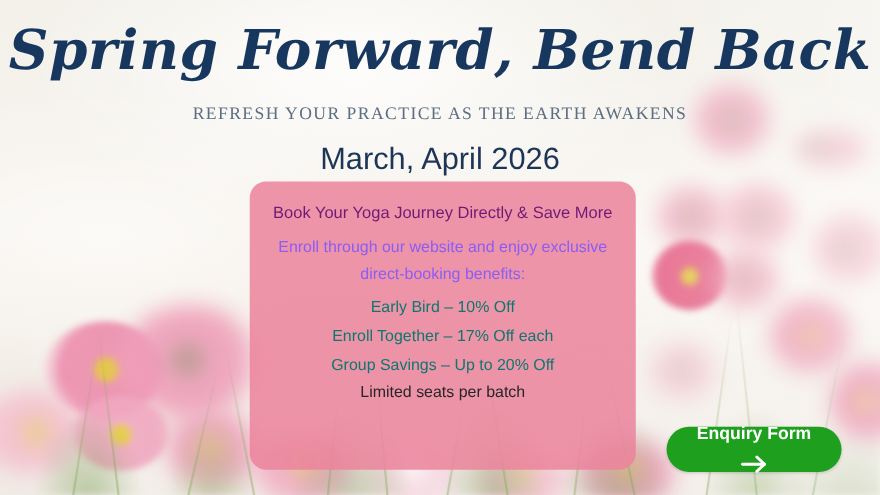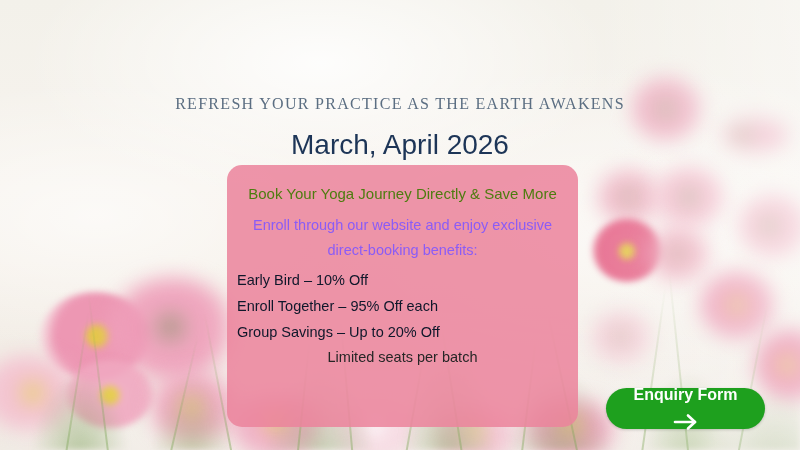--- a/index.html
+++ b/index.html
@@ -125,21 +125,21 @@
     padding:12px 10px 8px;
     display:flex;
     flex-direction:column;
     align-items:center;
     justify-content:flex-start;
   }
 
   .offer-heading{
     font-size:15px;
     line-height:21px;
-    color:#4d7c0f;
+    color:#701a75;
     text-align:center;
     margin-top:6px;
     white-space:nowrap;
   }
 
   .offer-intro{
     font-size:14.5px;
     line-height:25px;
     color:#8b5cf6;
     text-align:center;
@@ -148,21 +148,22 @@
   }
 
   .offer-list{
     list-style:none;
     margin-top:4px;
     width:100%;
   }
   .offer-list li{
     font-size:14.5px;
     line-height:26px;
-    color:#0f172a;
+    color:#0f766e;
+    text-align:center;
     white-space:nowrap;
   }
 
   .offer-note{
     font-size:14.5px;
     line-height:25px;
     color:#262626;
     text-align:center;
     margin-top:3px;
     white-space:nowrap;
@@ -236,34 +237,35 @@
     <div class="stem" style="left:462px; transform:rotate(-9deg); height:132px;"></div>
     <div class="stem" style="left:520px; transform:rotate(7deg);  height:118px;"></div>
     <div class="stem" style="left:578px; transform:rotate(-12deg); height:148px;"></div>
     <div class="stem" style="left:640px; transform:rotate(8deg);  height:176px;"></div>
     <div class="stem" style="left:688px; transform:rotate(-6deg); height:190px;"></div>
     <div class="stem" style="left:736px; transform:rotate(11deg); height:160px;"></div>
   </div>
 
   <div class="vignette-right"></div>
 
+  <div class="title">Spring Forward, Bend Back</div>
 
   <div class="subtitle">REFRESH YOUR PRACTICE AS THE EARTH AWAKENS</div>
 
   <div class="dateline">March, April 2026</div>
 
   <div class="offer-card">
 
     <div class="offer-heading">Book Your Yoga Journey Directly &amp; Save More</div>
 
     <div class="offer-intro">Enroll through our website and enjoy exclusive direct-booking benefits:</div>
 
     <ul class="offer-list">
       <li>Early Bird – 10% Off</li>
-      <li>Enroll Together – 95% Off each</li>
+      <li>Enroll Together – 17% Off each</li>
       <li>Group Savings – Up to 20% Off</li>
     </ul>
 
 
     <div class="offer-note second">Limited seats per batch</div>
   </div>
 
   <button class="cta">
     <span class="cta-label">Enquiry Form</span>
     <span class="cta-arrow">

